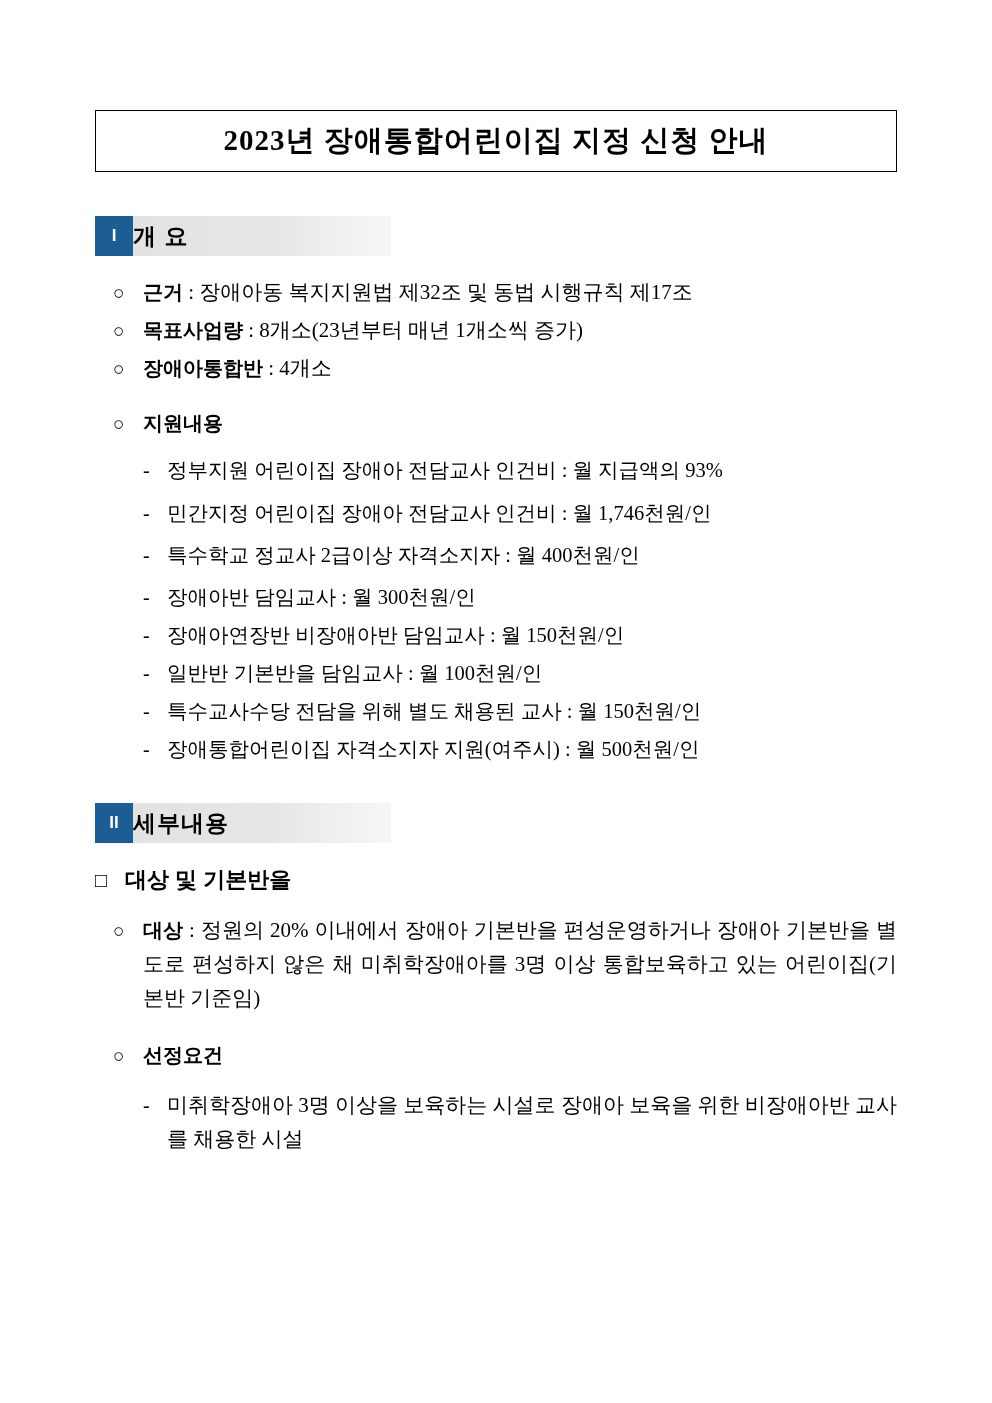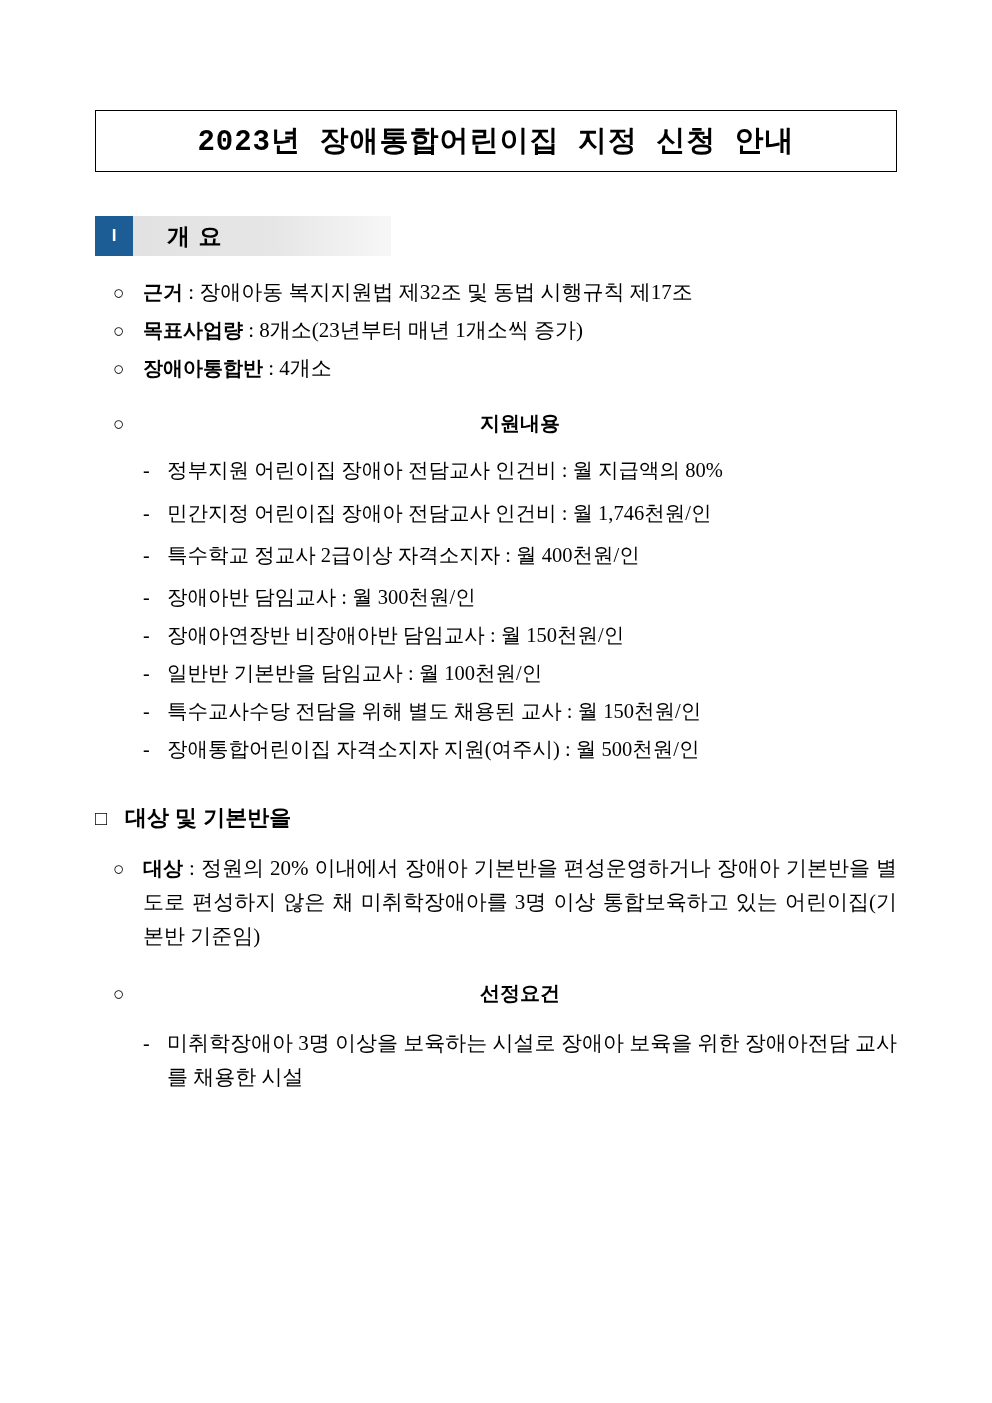--- a/index.html
+++ b/index.html
@@ -26,21 +26,21 @@
   
   .title-box {
     border: 1.5px solid #000;
     height: 60px;
     display: flex;
     align-items: center;
     justify-content: center;
     margin-bottom: 44px;
   }
   .title-text {
-    font-family: Liberation Mono, monospace;
+    font-family: Liberation Serif, serif;
     font-weight: bold;
     font-size: 29px;
     letter-spacing: 1px;
     color: #000;
   }
 
   
   .section-head {
     display: flex;
     align-items: stretch;
@@ -56,21 +56,20 @@
     font-size: 17px;
     display: flex;
     align-items: center;
     justify-content: center;
   }
   .sec-title {
     width: 258px;
     background: linear-gradient(to right, #e2e2e2 0%, #e6e6e6 55%, #f7f7f7 100%);
     display: flex;
     align-items: center;
-    padding-left: 34px;
     box-sizing: border-box;
     font-family: "Liberation Sans", "DejaVu Sans", sans-serif;
     font-weight: bold;
     font-size: 23px;
     letter-spacing: 1px;
     color: #000;
   }
 
   
   .block { margin-bottom: 4px; }
@@ -91,21 +90,20 @@
 
   .lvl1 { padding-left: 18px; }
   .lvl2 { padding-left: 48px; }
 
   .dash .mark { width: 24px; font-size: 20px; }
 
   .bold-lead {
     font-family: "Liberation Sans", "DejaVu Sans", sans-serif;
     font-weight: bold;
     font-size: 20px;
-    text-align: center;
   }
 
   .gap-sm { height: 10px; }
   .gap-md { height: 18px; }
   .gap-lg { height: 30px; }
 
   .li.sub { font-size: 20.5px; margin-bottom: 13px; }
   .li.sub2 { font-size: 20.5px; margin-bottom: 9px; }
 
   .square-head {
@@ -167,21 +165,21 @@
 
     <div class="li lvl1">
       <span class="mark">○</span>
       <span class="txt bold-lead">지원내용</span>
     </div>
 
     <div class="gap-sm"></div>
 
     <div class="li sub lvl2 dash">
       <span class="mark">-</span>
-      <span class="txt">정부지원 어린이집 장애아 전담교사 인건비 : 월 지급액의 80%</span>
+      <span class="txt">정부지원 어린이집 장애아 전담교사 인건비 : 월 지급액의 93%</span>
     </div>
     <div class="li sub lvl2 dash">
       <span class="mark">-</span>
       <span class="txt">민간지정 어린이집 장애아 전담교사 인건비 : 월 1,746천원/인</span>
     </div>
     <div class="li sub lvl2 dash">
       <span class="mark">-</span>
       <span class="txt">특수학교 정교사 2급이상 자격소지자 : 월 400천원/인</span>
     </div>
     <div class="li sub2 lvl2 dash">
@@ -201,20 +199,24 @@
       <span class="txt">특수교사수당 전담을 위해 별도 채용된 교사 : 월 150천원/인</span>
     </div>
     <div class="li sub2 lvl2 dash">
       <span class="mark">-</span>
       <span class="txt">장애통합어린이집 자격소지자 지원(여주시) : 월 500천원/인</span>
     </div>
   </div>
 
   <div class="gap-lg"></div>
 
+  <div class="section-head">
+    <div class="sec-num">II</div>
+    <div class="sec-title">세부내용</div>
+  </div>
 
   <div class="block">
 
     <div class="square-head">
       <span class="mark">□</span>
       <span>대상 및 기본반을</span>
     </div>
 
     <div class="para">
       <span class="mark">○</span>
@@ -225,18 +227,18 @@
 
     <div class="li lvl1">
       <span class="mark">○</span>
       <span class="txt bold-lead">선정요건</span>
     </div>
 
     <div class="gap-sm"></div>
 
     <div class="para indent2">
       <span class="mark">-</span>
-      <span class="txt">미취학장애아 3명 이상을 보육하는 시설로 장애아 보육을 위한 장애아전담 교사를 채용한 시설</span>
+      <span class="txt">미취학장애아 3명 이상을 보육하는 시설로 장애아 보육을 위한 비장애아반 교사를 채용한 시설</span>
     </div>
 
   </div>
 
 </div>
 
 </body></html>

